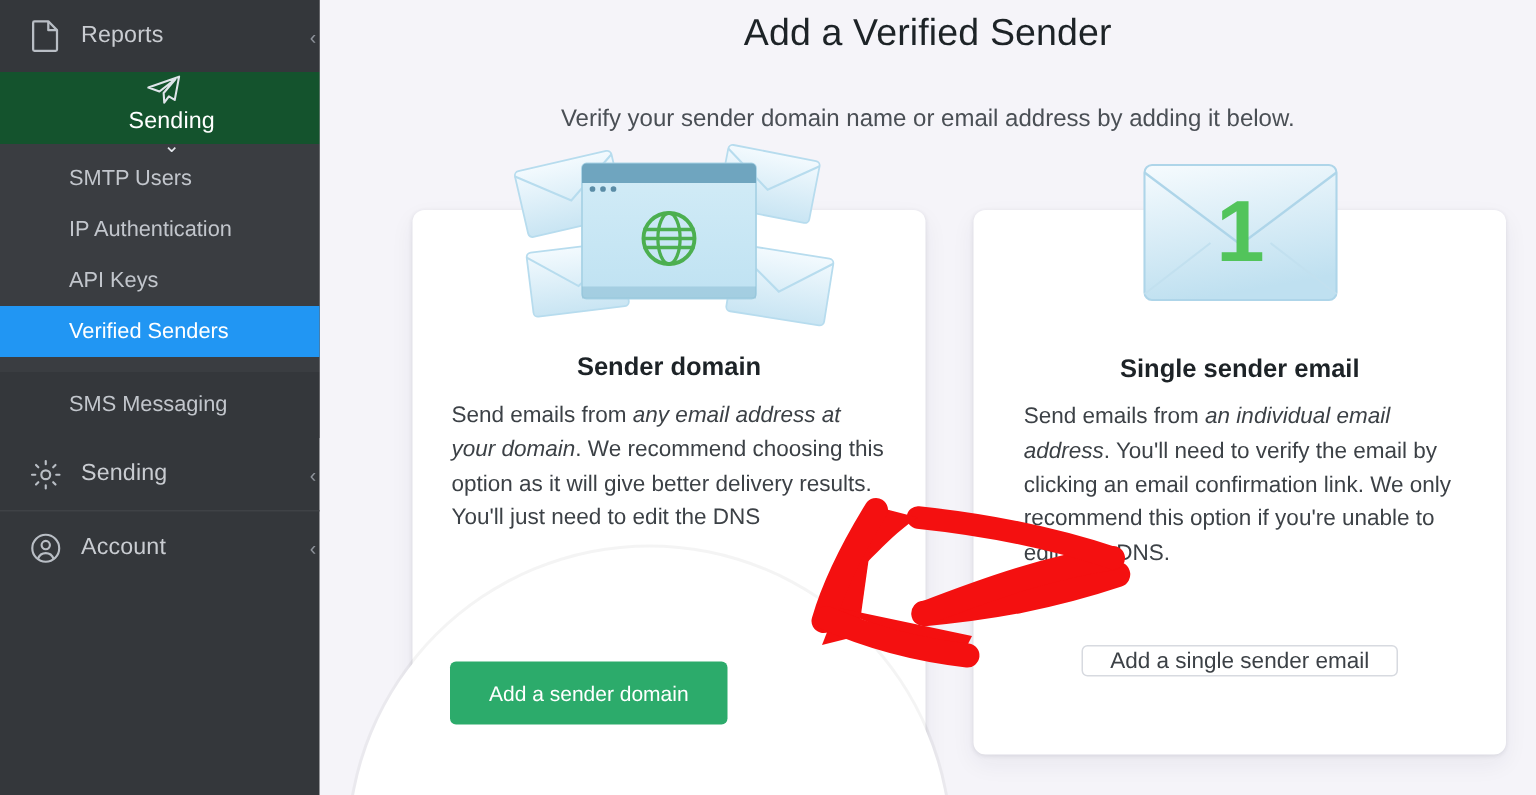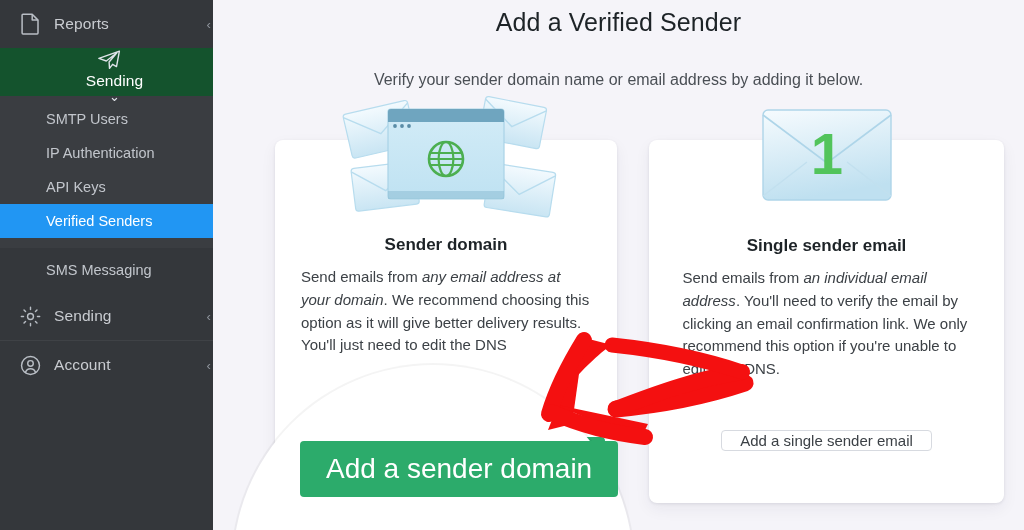--- a/index.html
+++ b/index.html
@@ -159,21 +159,21 @@
   }
   .card.left  .btn-wrap { top: 297px; }
   .card.right .btn-wrap { top: 290px; }
 
   .btn-primary {
     background: #2cab6b;
     color: #ffffff;
     border: none;
     border-radius: 4px;
     font-family: "Liberation Sans", sans-serif;
-    font-size: 28px;
+    font-size: 14px;
     padding: 14px 26px;
     cursor: pointer;
     white-space: nowrap;
     line-height: 1;
   }
   .btn-outline {
     background: #ffffff;
     color: #3c4146;
     border: 1px solid #d7dae0;
     border-radius: 4px;

